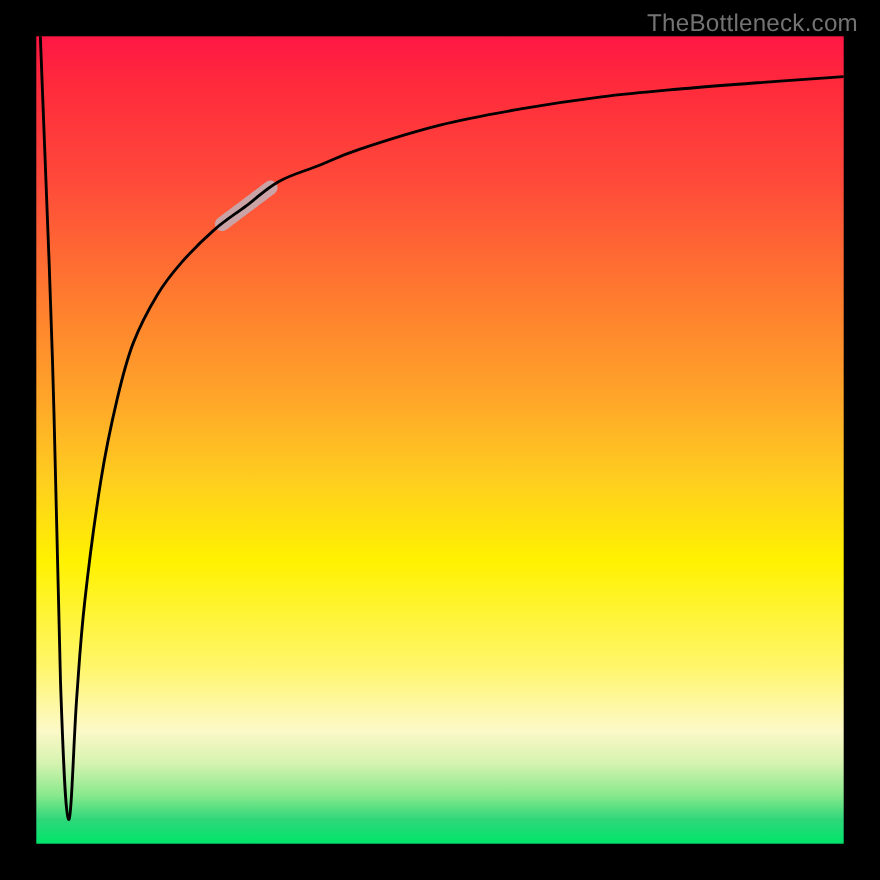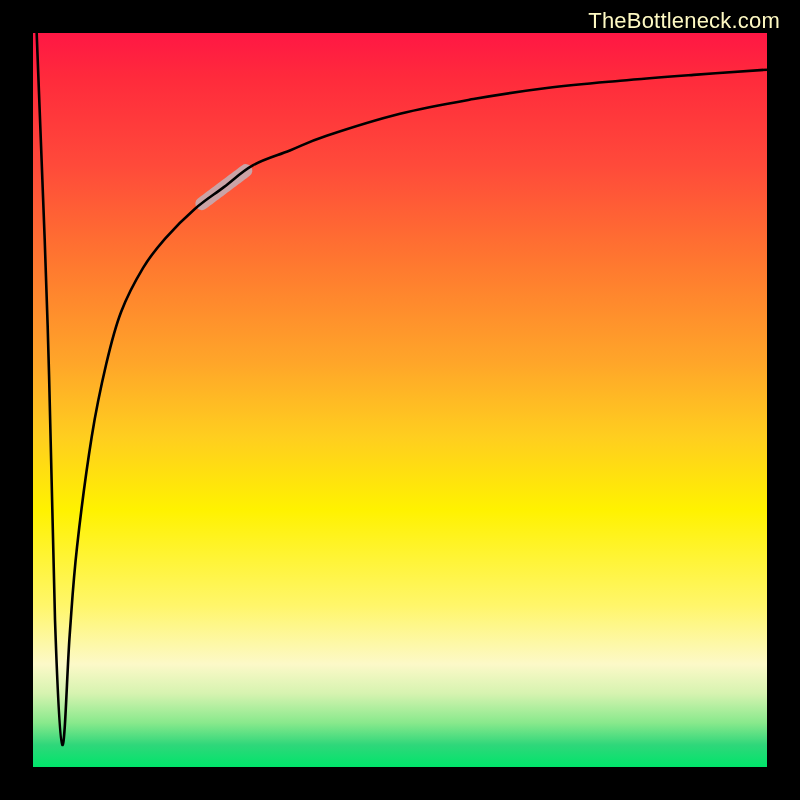--- a/index.html
+++ b/index.html
@@ -38,21 +38,21 @@
       #d6f3b0 90%,
       #88e98c 94%,
       #2fd77a 97%,
       #00e56a 100%
     );
   }
   .watermark {
     position: absolute;
     top: 8px;
     right: 20px;
-    color: #fef9c3;
+    color: #737373;
     font-size: 22px;
     font-weight: 500;
     letter-spacing: 0.2px;
     user-select: none;
   }
   svg.curve {
     position: absolute;
     left: 33px;
     top: 33px;
     width: 734px;

